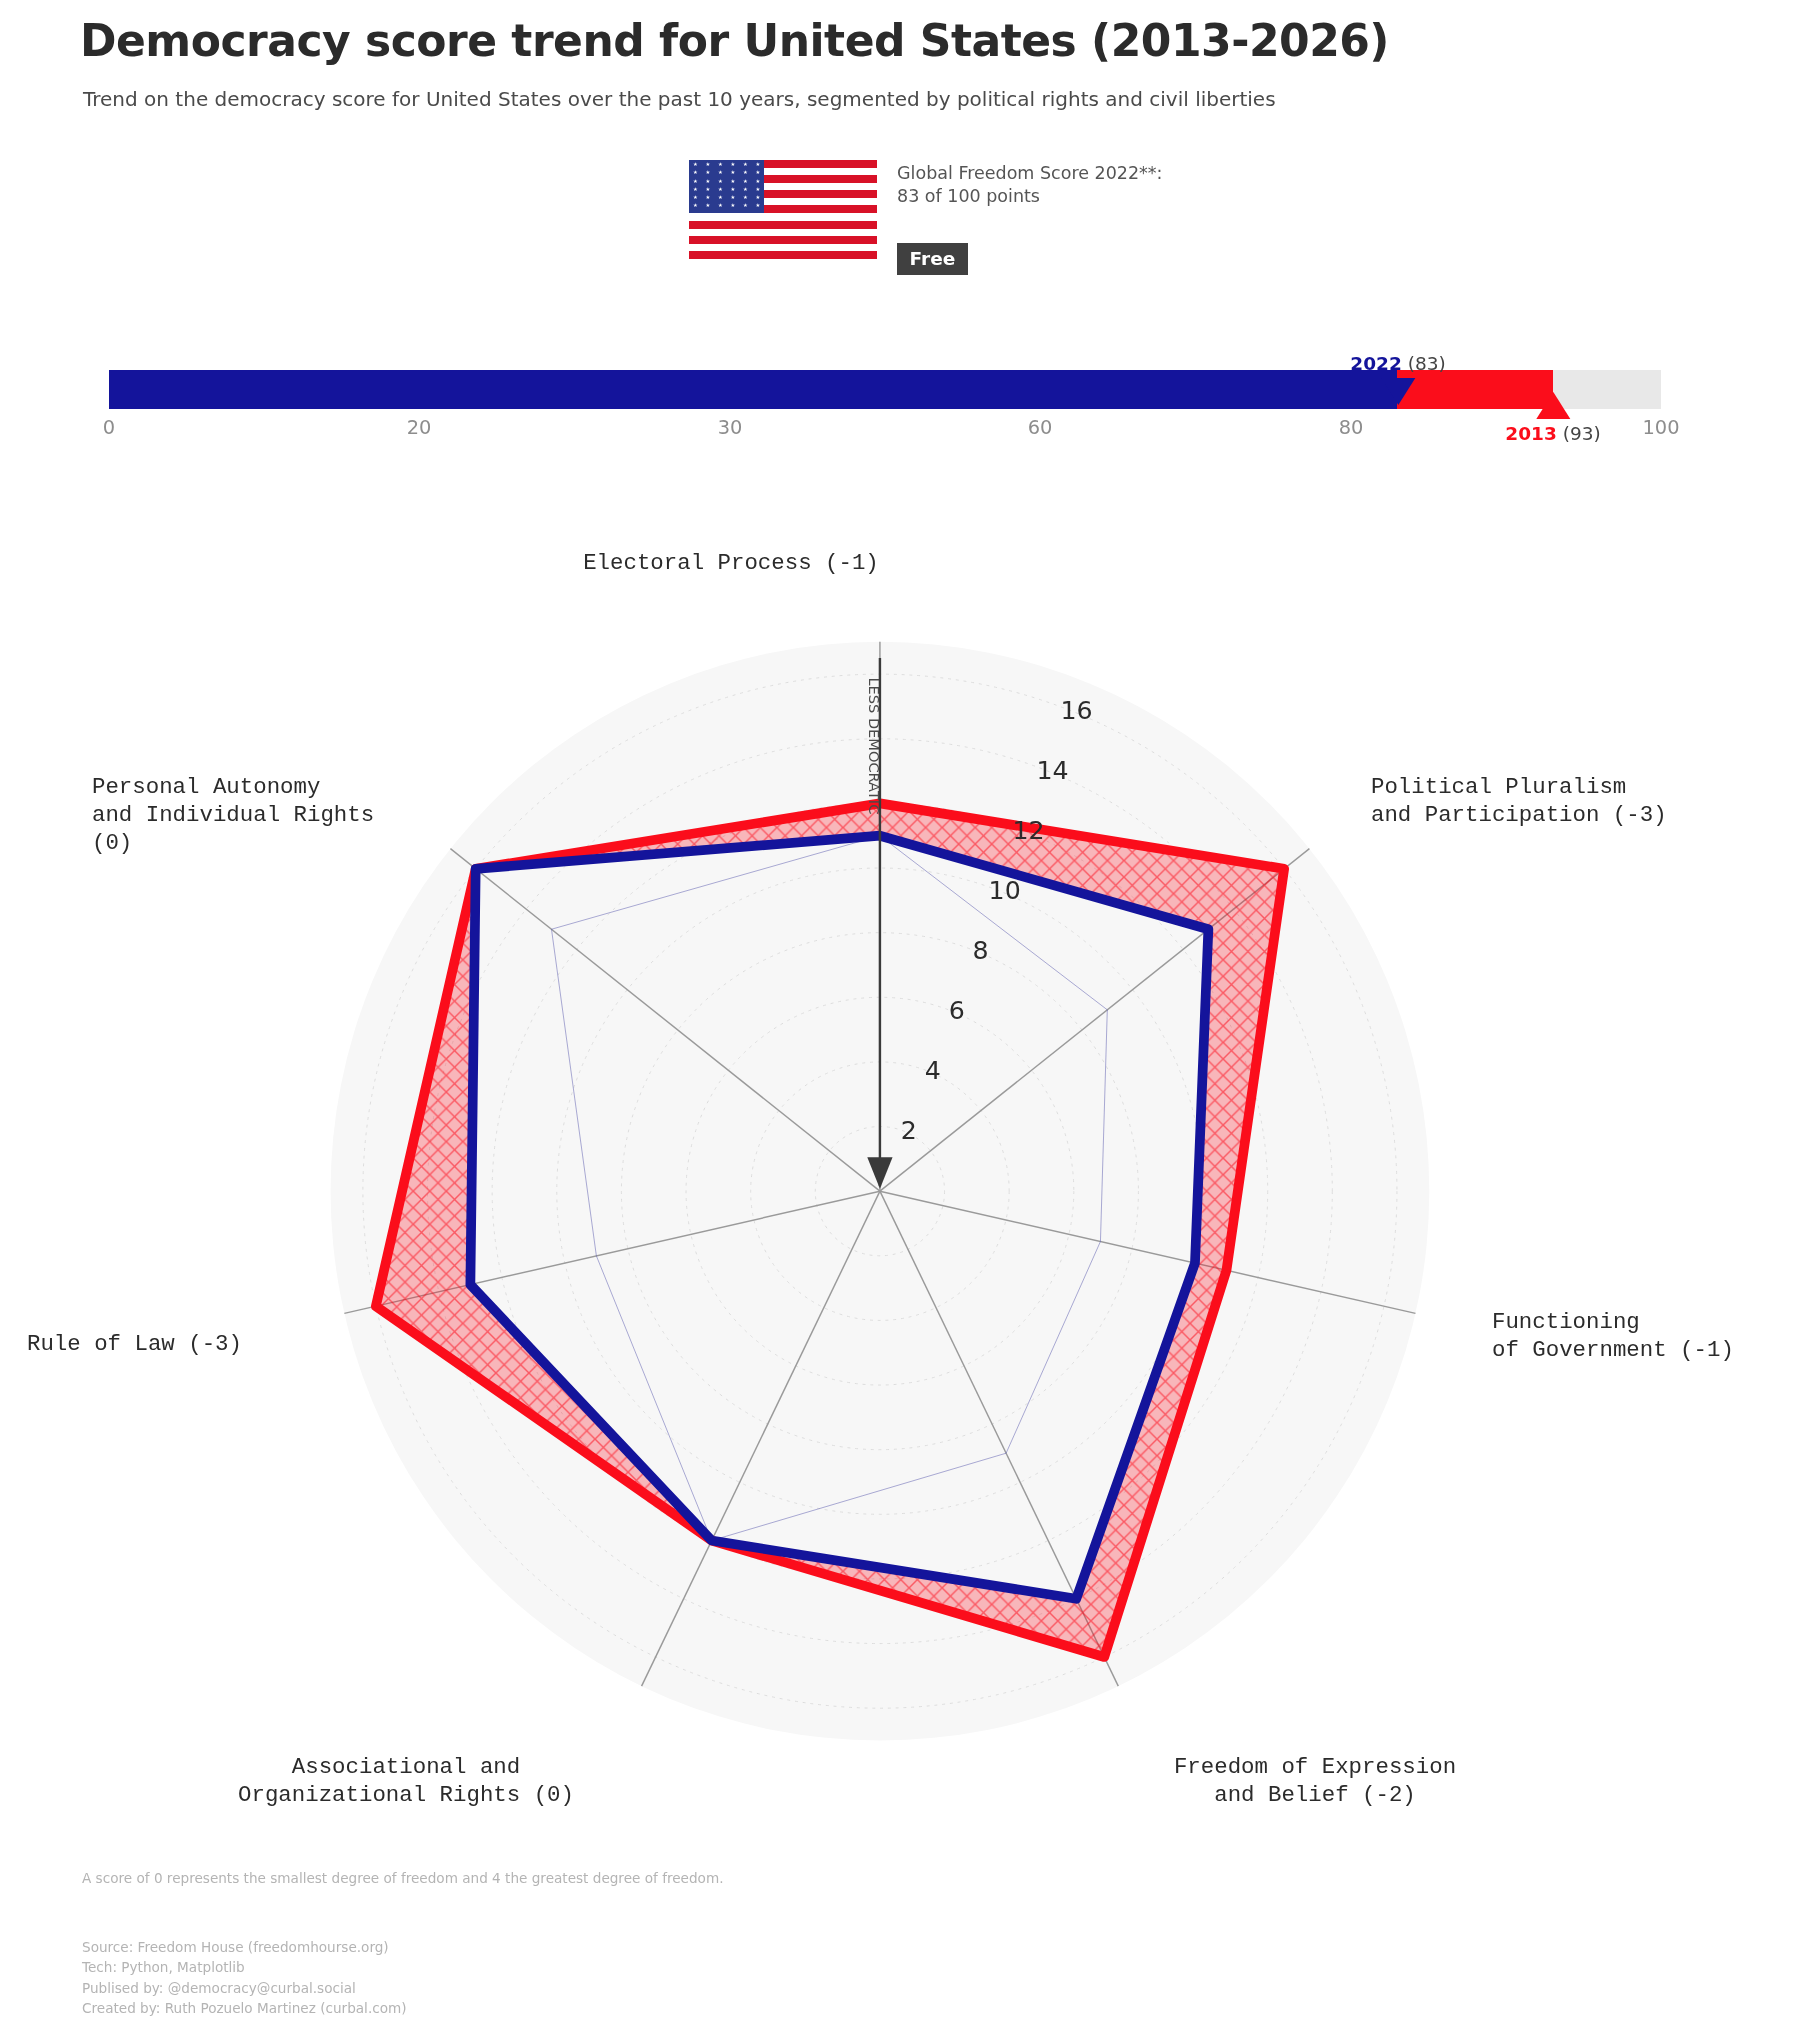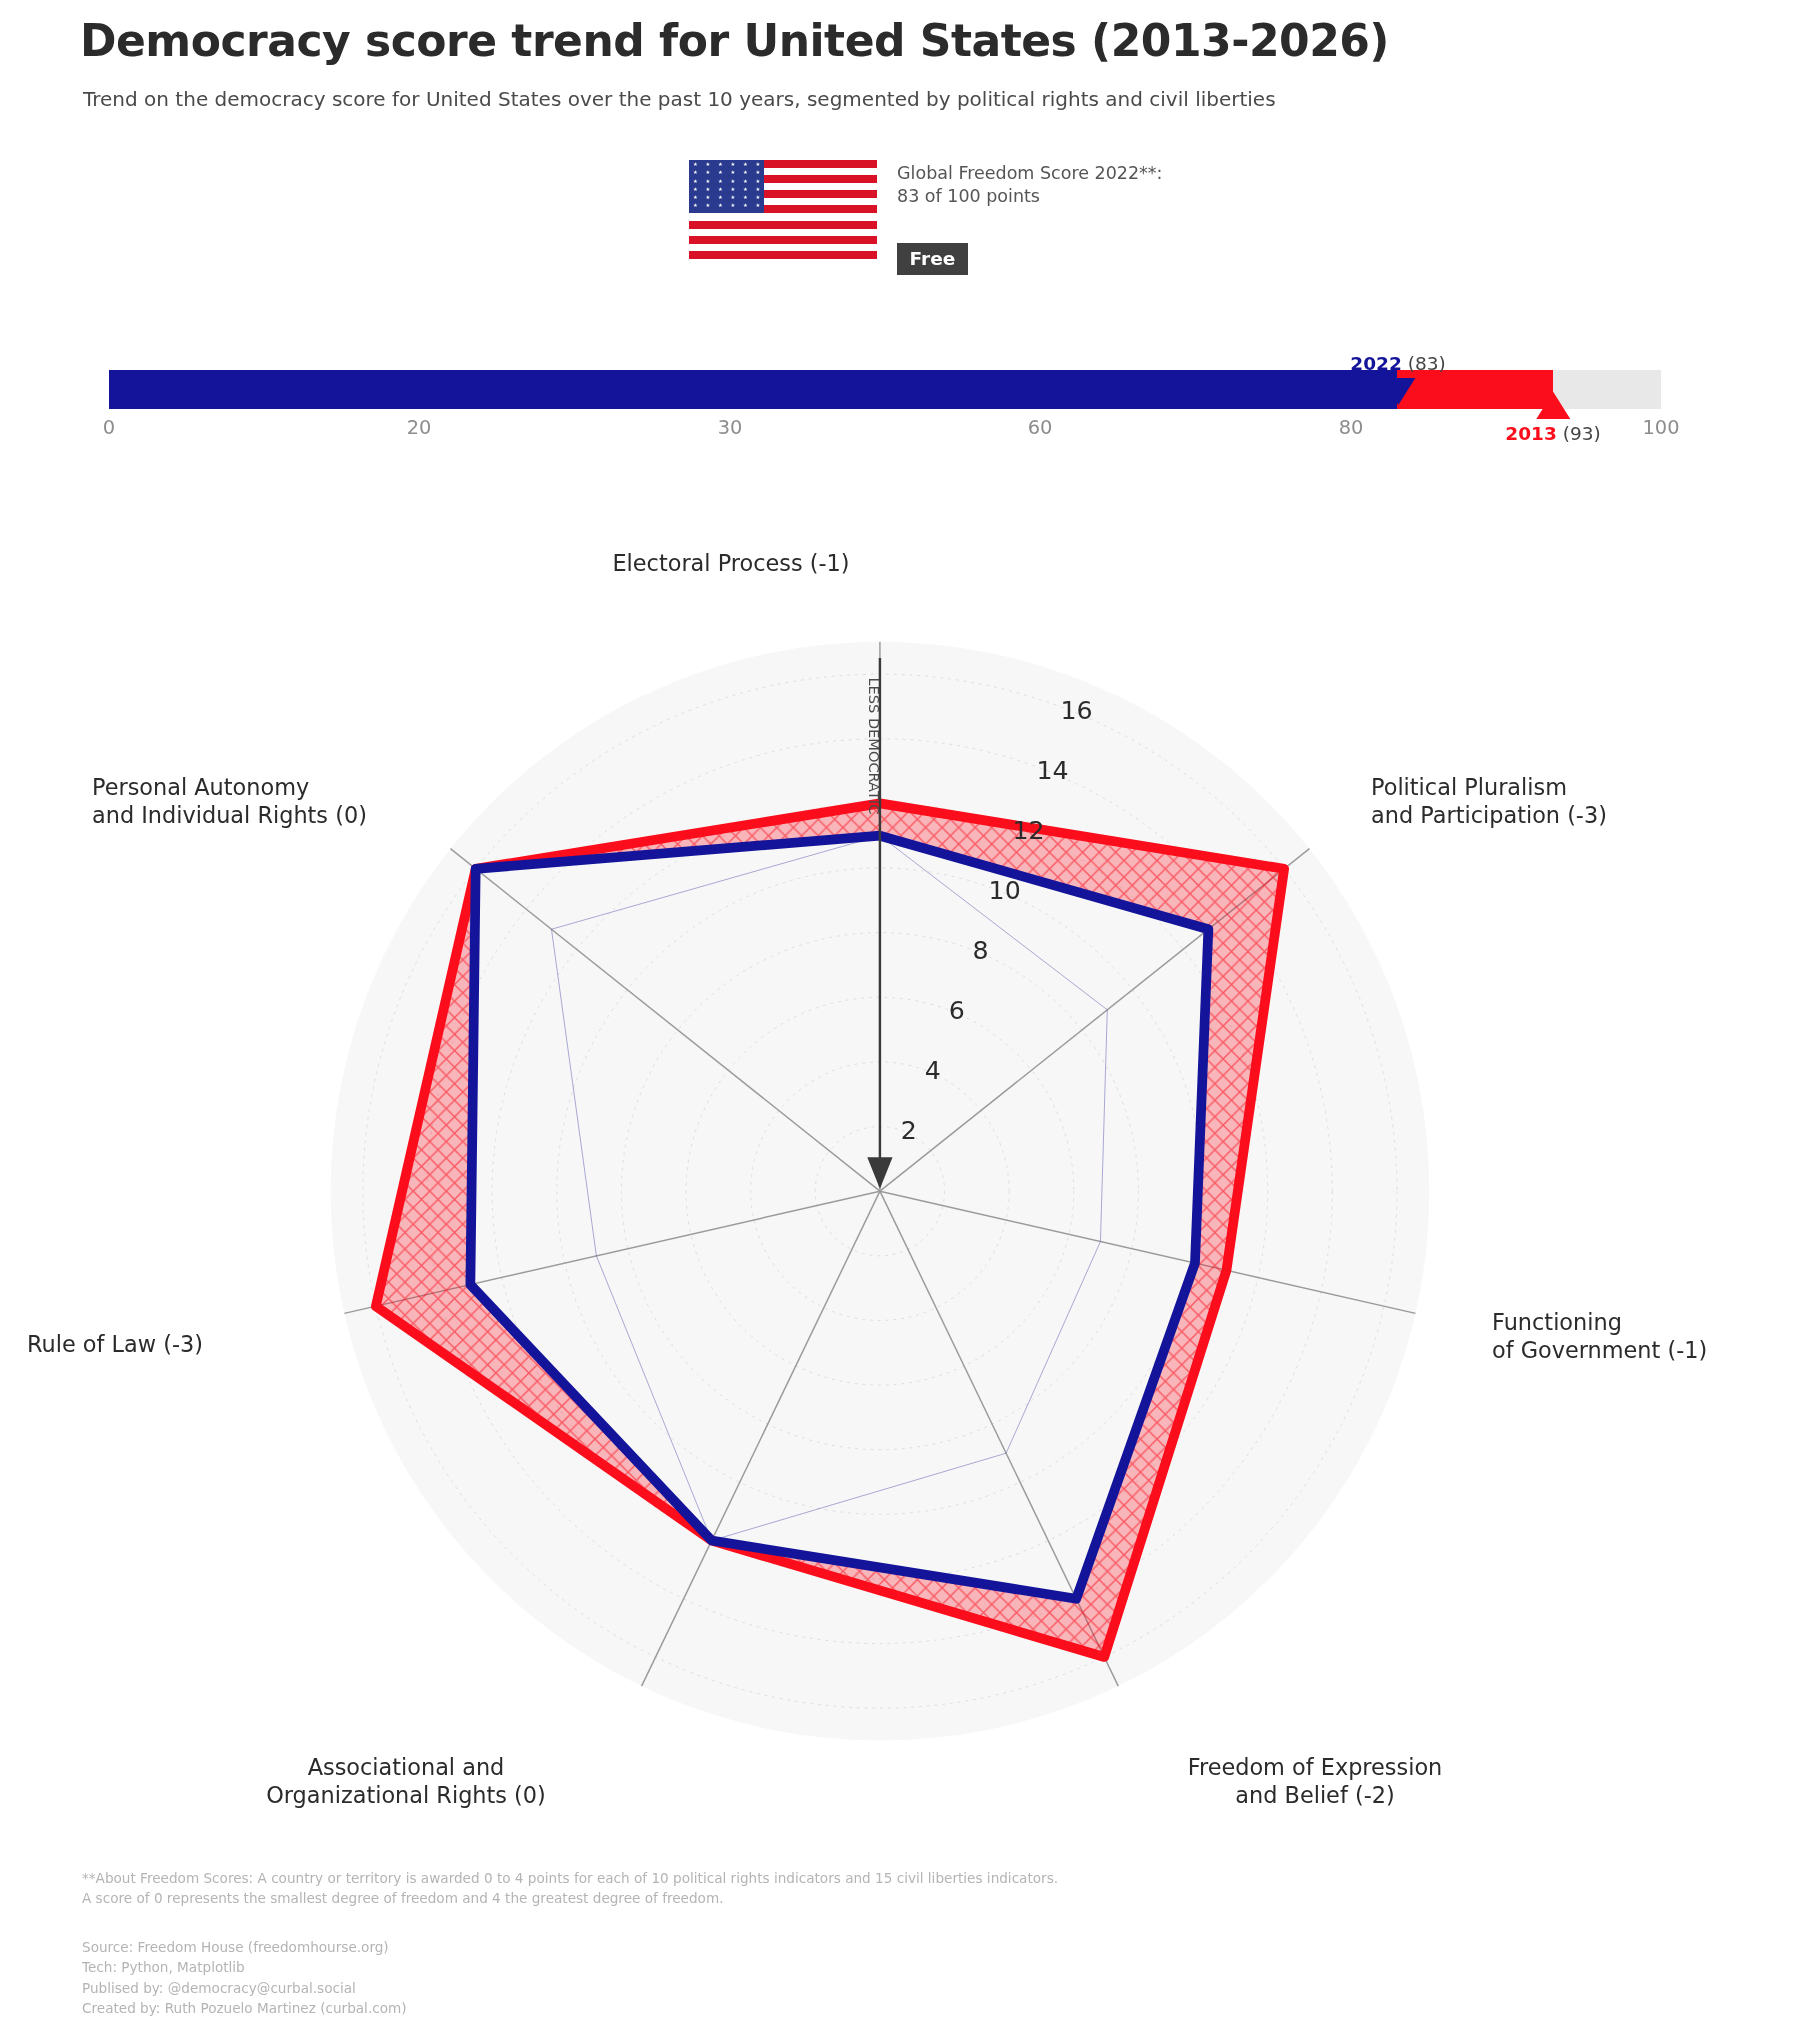--- a/index.html
+++ b/index.html
@@ -192,20 +192,21 @@
     top: 530px;
     width: 1807px;
     height: 1264px;
   }
   .axis-label {
     position: absolute;
     font-size: 22.4px;
     color: #2b2b2b;
     line-height: 1.25;
     white-space: pre-line;
+    font-family: Liberation Mono, monospace;
   }
 
   
   .footnote {
     position: absolute;
     left: 82px;
     top: 1869px;
     font-size: 13.6px;
     color: #b4b4b4;
     line-height: 1.45;
@@ -376,21 +377,20 @@
     <div class="axis-label" style="left:209px; top:1223px; width:394px; text-align:center;">Associational and
 Organizational Rights (0)</div>
 
     <div class="axis-label" style="left:27px; top:800px; width:292px; text-align:left;">Rule of Law (-3)</div>
 
     <div class="axis-label" style="left:92px; top:243px; width:321px; text-align:left;">Personal Autonomy
 and Individual Rights (0)</div>
   </div>
 
   <div class="footnote">
-    <div>**About Freedom Scores: A country or territory is awarded 0 to 4 points for each of 10 political rights indicators and 15 civil liberties indicators.</div>
     <div>A score of 0 represents the smallest degree of freedom and 4 the greatest degree of freedom.</div>
   </div>
   <div class="credits">
     <div>Source: Freedom House (freedomhourse.org)</div>
     <div>Tech: Python, Matplotlib</div>
     <div>Publised by: @democracy@curbal.social</div>
     <div>Created by: Ruth Pozuelo Martinez (curbal.com)</div>
   </div>
 
 </div>

